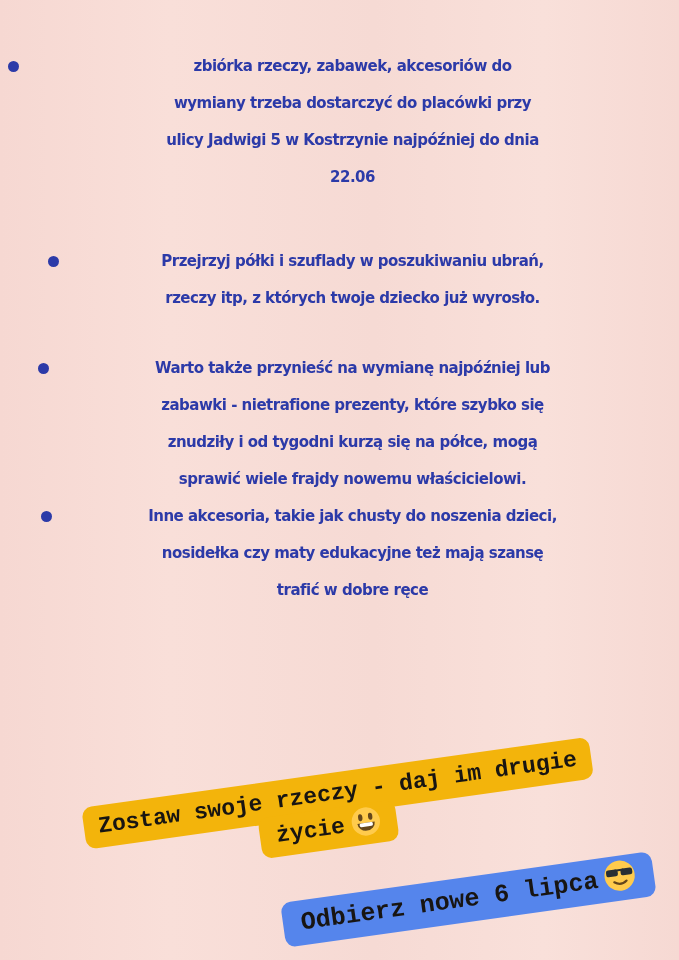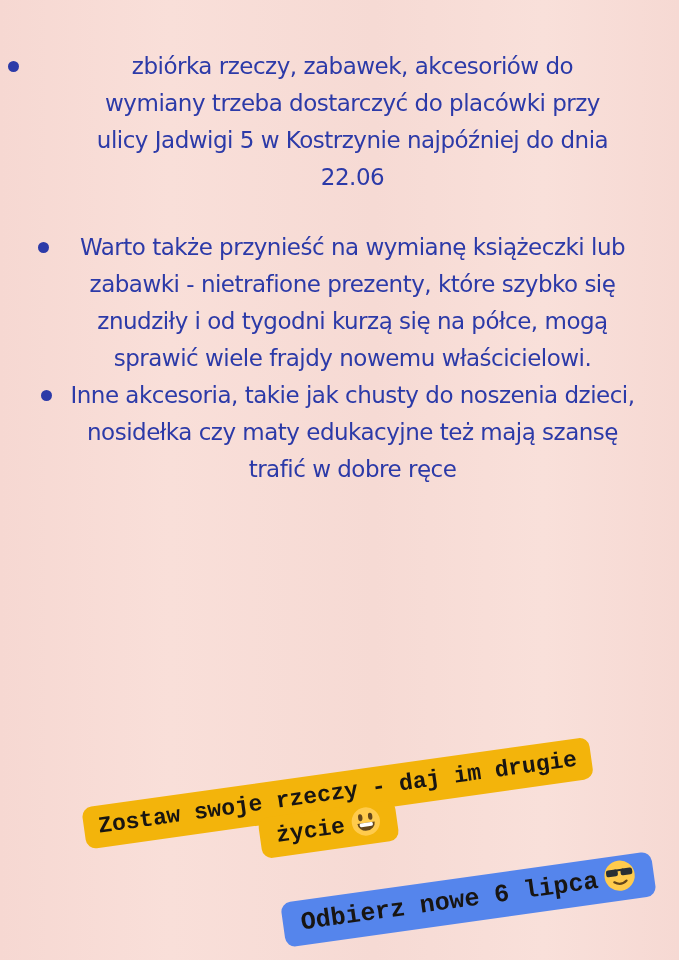--- a/index.html
+++ b/index.html
@@ -17,22 +17,22 @@
     line-height:72px;
     font-weight:bold;
     color:#2c3aa8;
     letter-spacing:-1px;
   }
   .bullet{
     position:relative;
     text-align:center;
     padding:0 8px 0 34px;
     color:#2c3aa8;
-    font-weight:normal;
-    font-size:23px;
+    font-weight:bold;
+    font-size:15px;
     line-height:37px;
     letter-spacing:-0.5px;
   }
   .bullet-text{white-space:pre-line;}
   .dot{
     position:absolute;
     width:11px;height:11px;
     border-radius:50%;
     background:#2c3aa8;
     top:13px;
@@ -94,24 +94,29 @@
 
   <div>
     <div class="bullet b1">
       <span class="dot"></span>
       <div class="bullet-text">zbiórka rzeczy, zabawek, akcesoriów do
 wymiany trzeba dostarczyć do placówki przy
 ulicy Jadwigi 5 w Kostrzynie najpóźniej do dnia
 22.06</div>
     </div>
 
+    <div class="bullet b2">
+      <span class="dot"></span>
+      <div class="bullet-text">Przejrzyj półki i szuflady w poszukiwaniu ubrań,
+rzeczy itp, z których twoje dziecko już wyrosło.</div>
+    </div>
 
     <div class="bullet b3">
       <span class="dot"></span>
-      <div class="bullet-text">Warto także przynieść na wymianę książeczki lub
+      <div class="bullet-text">Warto także przynieść na wymianę najpóźniej lub
 zabawki - nietrafione prezenty, które szybko się
 znudziły i od tygodni kurzą się na półce, mogą
 sprawić wiele frajdy nowemu właścicielowi.</div>
     </div>
 
     <div class="bullet b4">
       <span class="dot"></span>
       <div class="bullet-text">Inne akcesoria, takie jak chusty do noszenia dzieci,
 nosidełka czy maty edukacyjne też mają szansę
 trafić w dobre ręce</div>

